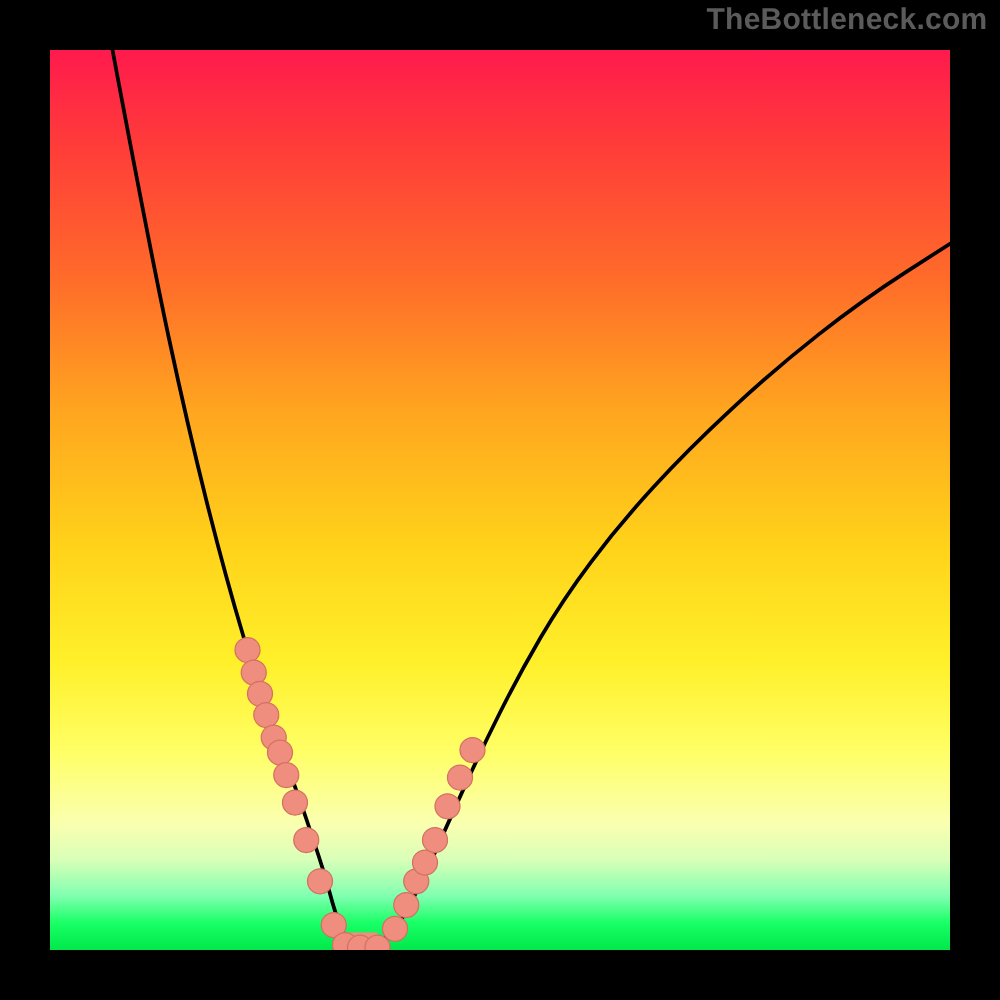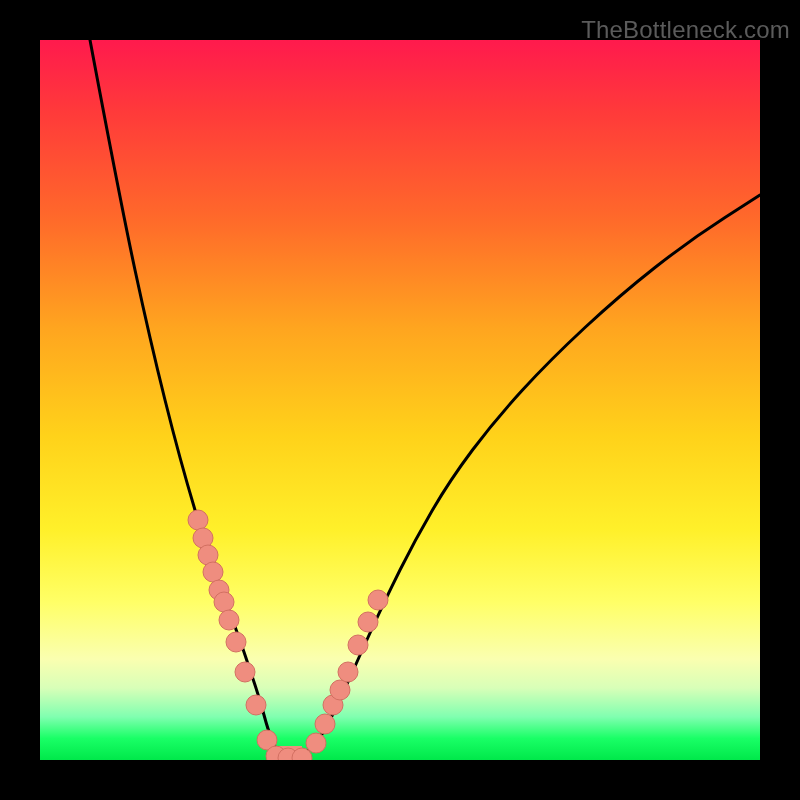--- a/index.html
+++ b/index.html
@@ -43,26 +43,26 @@
   }
   svg.curve {
     position: absolute;
     left: 0;
     top: 0;
     width: 720px;
     height: 720px;
   }
   .watermark {
     position: absolute;
-    top: 16px;
+    top: 2px;
     right: 10px;
     color: #5b5b5b;
     font-size: 24px;
     letter-spacing: 0.2px;
-    font-weight: 400;
+    font-weight: 700;
   }
 </style>
 </head>
 <body>
 
 <div class="frame">
   <div class="watermark">TheBottleneck.com</div>
   <div class="plot">
     <svg class="curve" viewBox="0 0 720 720">
       <path id="curve-path" fill="none" stroke="#000000" stroke-width="3" stroke-linecap="round" d="M 50 0 Q 80 160 95 230 Q 110 300 125 360 Q 140 420 155 470 Q 170 520 177.5 540 Q 185 560 192.5 580 Q 200 600 205 615 Q 210 630 215 645 Q 220 660 224 675 Q 228 690 232 700 Q 236 710 240 714 Q 244 718 252 718 Q 260 718 270 709 Q 280 700 290 680 Q 300 660 310 637.5 Q 320 615 332.5 587.5 Q 345 560 360 530 Q 375 500 392.5 470 Q 410 440 432.5 410 Q 455 380 482.5 350 Q 510 320 545 287.5 Q 580 255 615 227.5 Q 650 200 685 177.5 L 720 155"></path>

